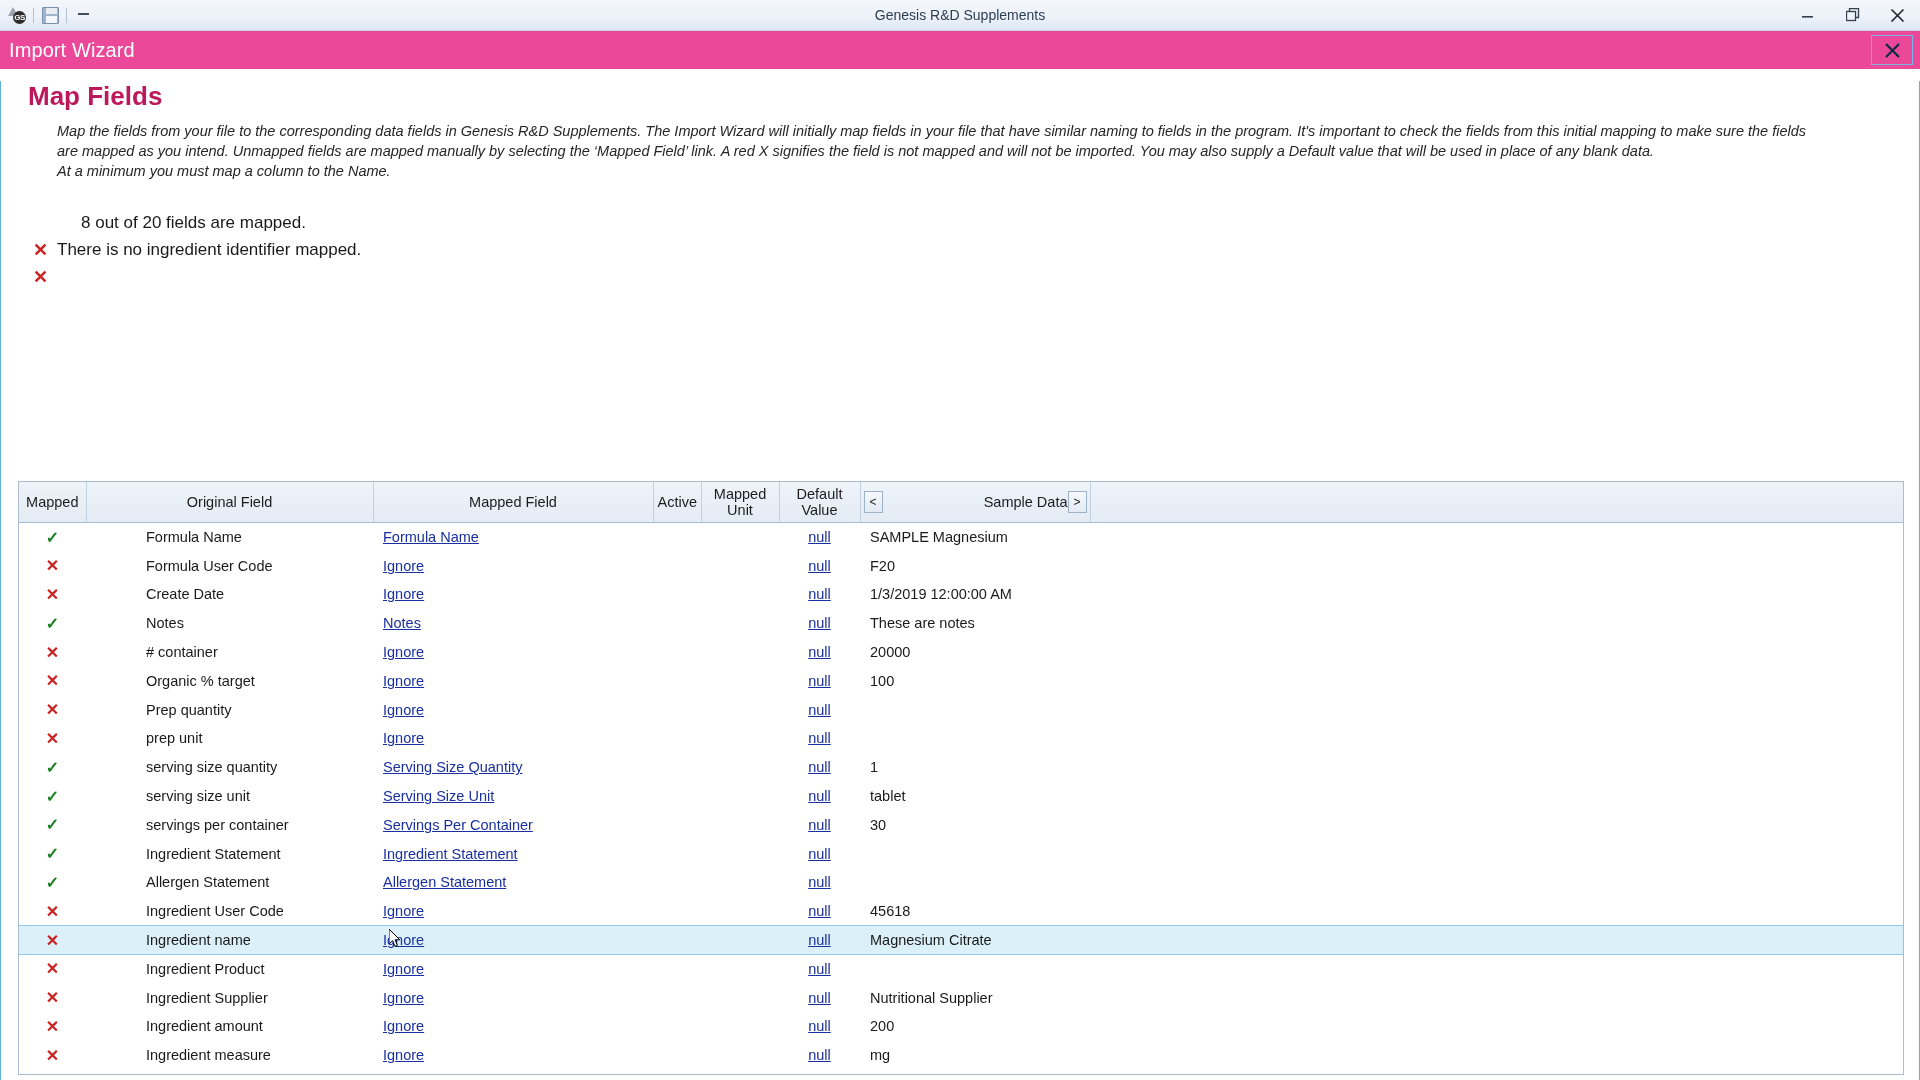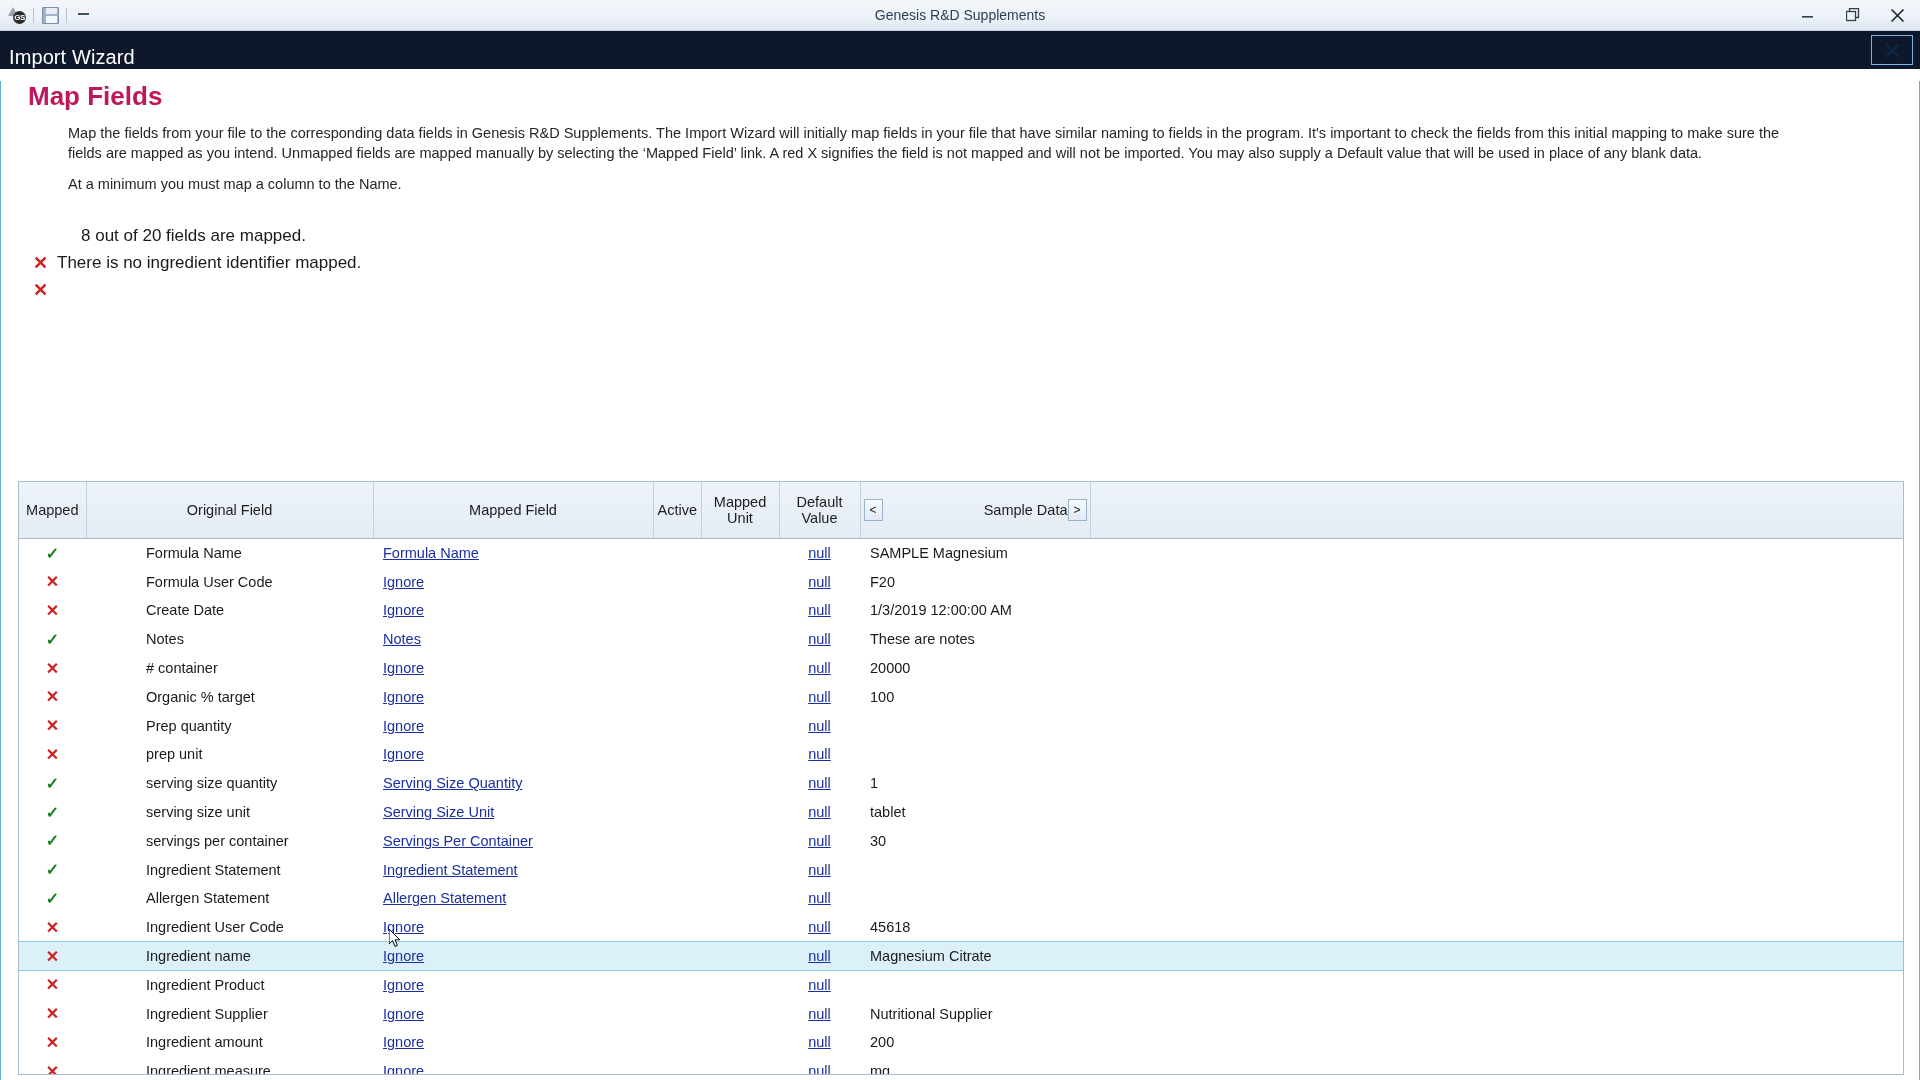--- a/index.html
+++ b/index.html
@@ -79,22 +79,22 @@
   }
   .os-winbtn {
     width: 45px; height: 100%;
     display: flex; align-items: center; justify-content: center;
   }
   .os-winbtn svg { display: block; }
 
   
   .wizard-header {
     height: 38px;
-    background: #0f172a;
-    display: flex; align-items: flex-end;
+    background: #ec4899;
+    display: flex; align-items: center;
     position: relative;
   }
   .wizard-title {
     color: #ffffff;
     font-size: 20px;
     padding-left: 9px;
     letter-spacing: .1px;
   }
   .wizard-close {
     position: absolute; right: 7px; top: 4px;
@@ -121,21 +121,21 @@
     color: #be185d;
     margin: 12px 0 0 27px;
   }
   .intro {
     margin: 9px 0 0 56px;
     width: 1770px;
     font-size: 14.5px;
     color: #262626;
     line-height: 1.38;
   }
-  .intro p { margin: 11px; }
+  .intro p { margin: 0; font-style: italic; }
 
   .status-block {
     margin: 28px 0 0 56px;
   }
   .status-line {
     display: flex; align-items: center;
     font-size: 17px;
     color: #1a1a1a;
     height: 27px;
   }
@@ -166,21 +166,21 @@
     table-layout: fixed;
   }
   table.grid thead th {
     background: linear-gradient(to bottom, #eef3f9 0%, #e3ebf4 100%);
     border-right: 1px solid #c3d0de;
     border-bottom: 1px solid #a9bcd0;
     font-weight: normal;
     font-size: 14.5px;
     color: #1d1d1d;
     height: 27px;
-    padding: 12px 4px;
+    padding: 4px 4px;
     text-align: center;
     vertical-align: middle;
   }
   table.grid thead th.last { border-right: none; }
   table.grid tbody td {
     font-size: 14.5px;
     color: #1a1a1a;
     height: 28.8px;
     padding: 0 0 0 6px;
     vertical-align: middle;

